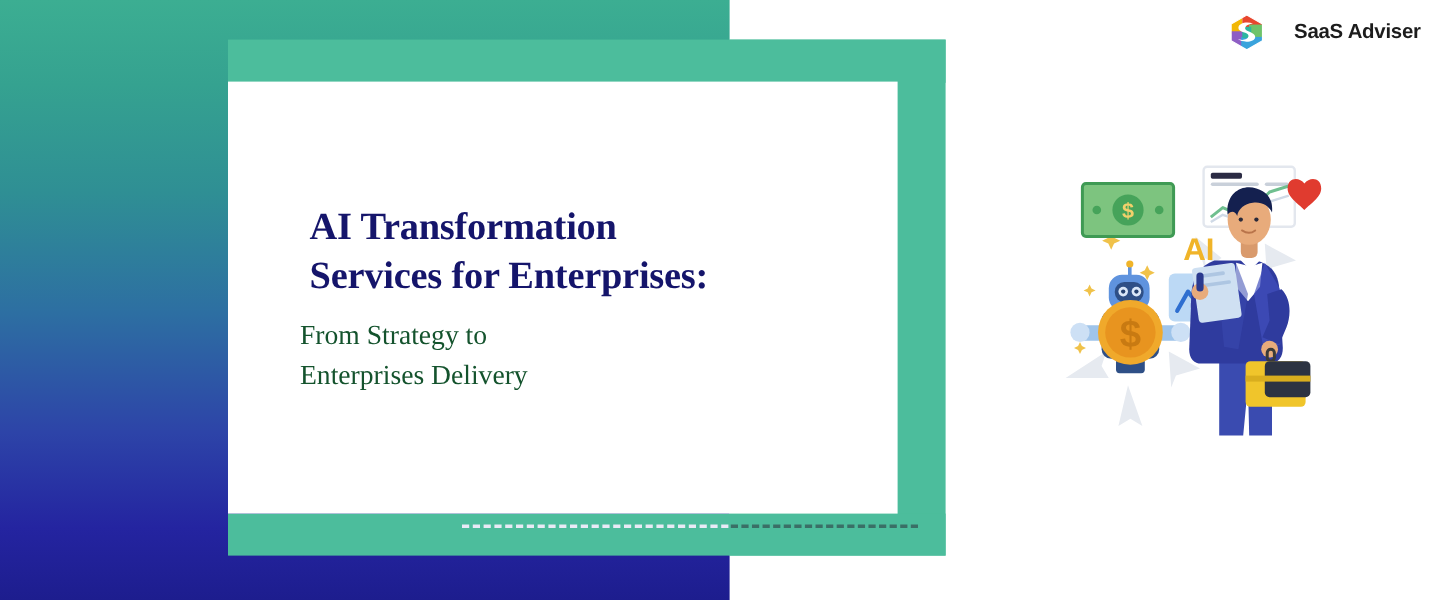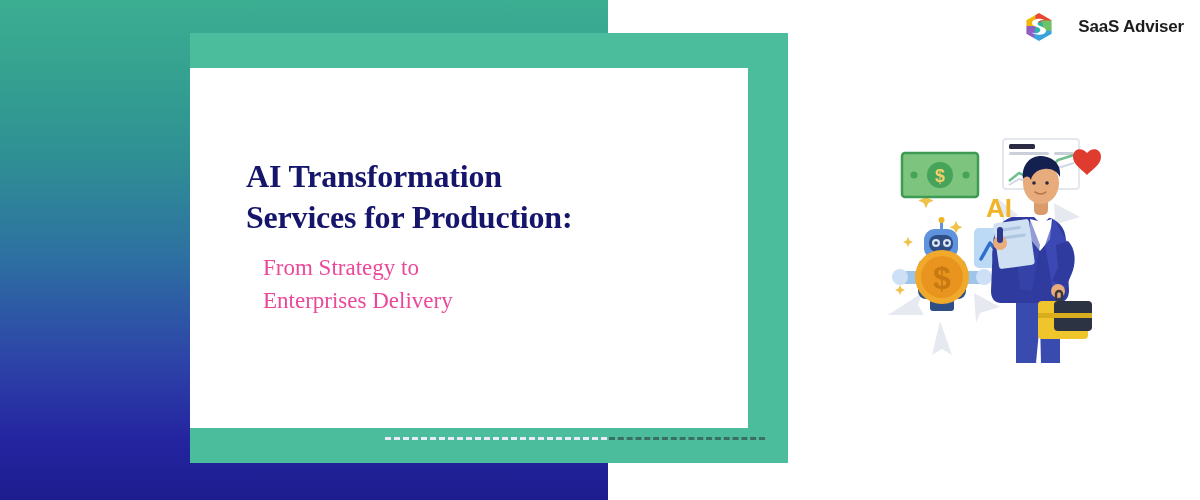--- a/index.html
+++ b/index.html
@@ -79,31 +79,31 @@
     width: 480px;
   }
 
   .headline {
     font-family: "Liberation Serif", serif;
     font-weight: bold;
     font-size: 32px;
     line-height: 1.28;
     color: #15156b;
     letter-spacing: -0.2px;
-    margin: 0;
+    margin: 12px;
   }
   .headline-line { display: block; }
 
   .subhead {
     font-family: "Liberation Serif", serif;
     font-weight: normal;
     font-size: 23px;
     line-height: 1.42;
-    color: #ec4899;
-    margin: 14px 0 0 17px;
+    color: #14532d;
+    margin: 14px 0 0 4px;
   }
   .subhead-line { display: block; }
 
   
   .dash-light {
     position: absolute;
     left: 385px;
     top: 437px;
     width: 222px;
     height: 0;
@@ -156,21 +156,21 @@
   <div class="gradient-panel"></div>
 
   <div class="teal-block"></div>
   <div class="teal-block-top"></div>
   <div class="teal-block-bottom"></div>
 
   <div class="white-card">
     <div class="card-text">
       <h1 class="headline">
         <span class="headline-line">AI Transformation</span>
-        <span class="headline-line">Services for Production:</span>
+        <span class="headline-line">Services for Enterprises:</span>
       </h1>
       <p class="subhead">
         <span class="subhead-line">From Strategy to</span>
         <span class="subhead-line">Enterprises Delivery</span>
       </p>
     </div>
   </div>
 
   <div class="dash-light"></div>
   <div class="dash-dark"></div>

